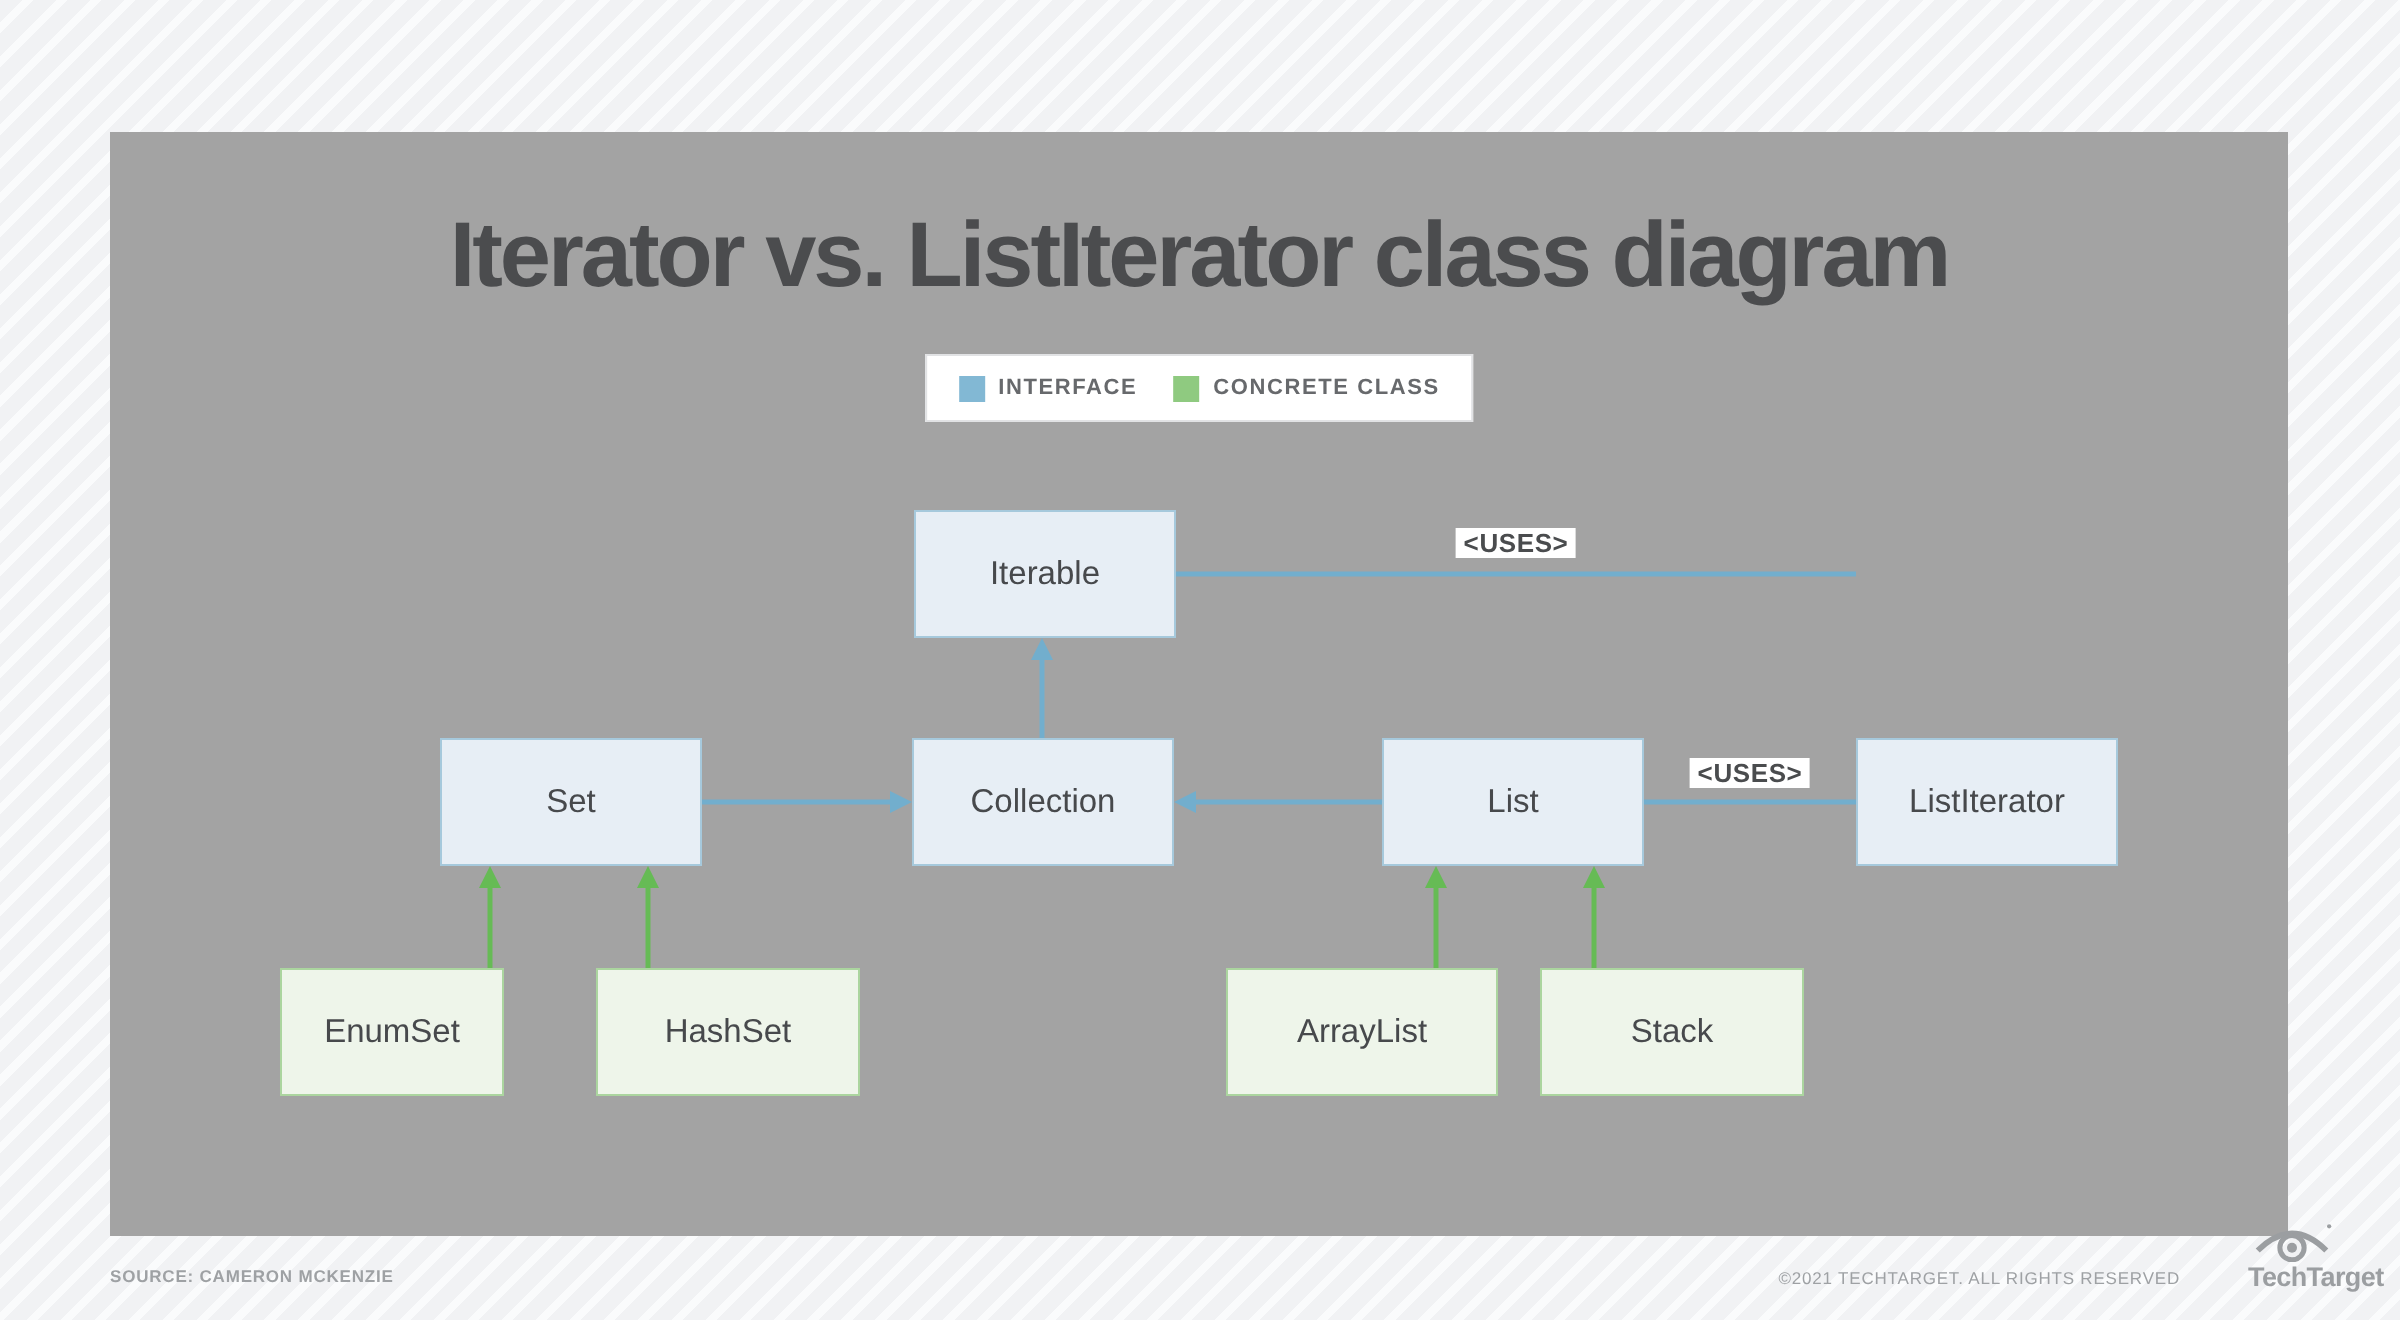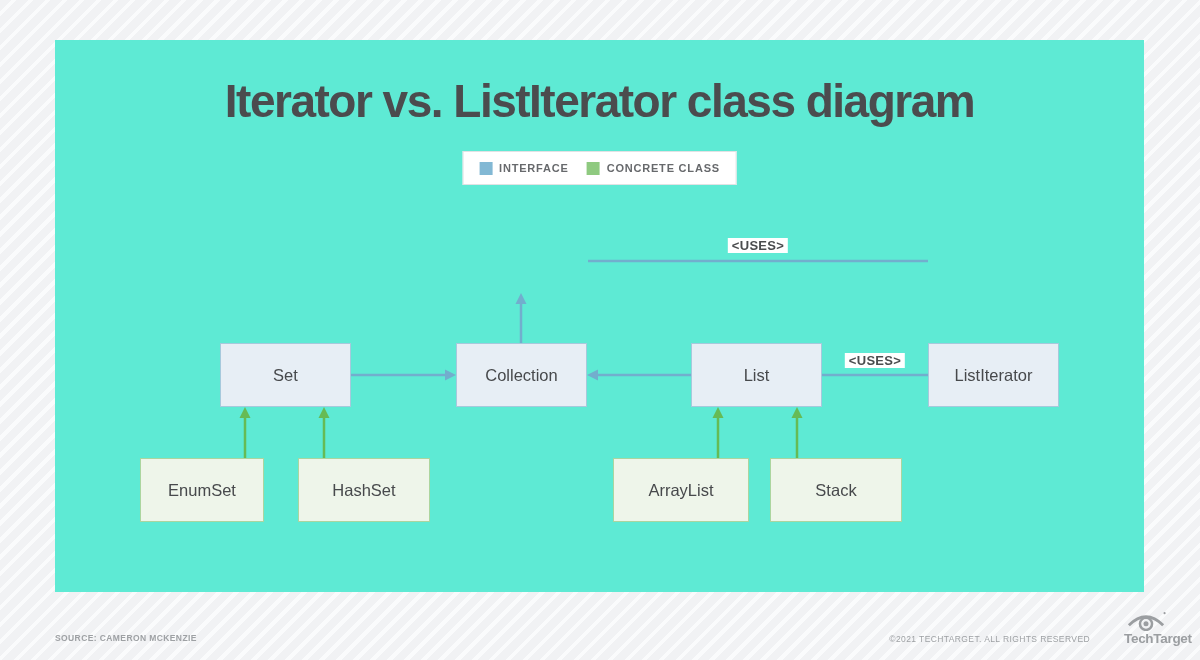--- a/index.html
+++ b/index.html
@@ -4,22 +4,22 @@
 <style>
   * { margin:0; padding:0; box-sizing:border-box; }
   html,body { width:1200px; height:660px; overflow:hidden;
     font-family:"Liberation Sans", sans-serif; }
   body {
     position:relative;
     background:repeating-linear-gradient(135deg,
       #f1f2f4 0px, #f1f2f4 8px, #fafbfc 8px, #fafbfc 12px);
   }
   .card {
-    position:absolute; left:55px; top:40px; width:1089px; height:552px;
-    background:#5eead4;
+    position:absolute; left:55px; top:66px; width:1089px; height:552px;
+    background:#a3a3a3;
   }
   .title {
     position:absolute; left:0; top:34px; width:100%;
     text-align:center; font-size:46px; font-weight:bold;
     letter-spacing:-1.5px; color:#4b4c4e;
   }
   .legend {
     position:absolute; left:50%; top:111px; transform:translateX(-50%);
     height:28px; display:flex; align-items:center; gap:18px;
     background:#ffffff; border:1px solid #e1e2e4; padding:16px 16px;
@@ -35,21 +35,21 @@
     font-size:16.5px; color:#47494c;
   }
   .node.interface { background:#e7eef5; border:1.5px solid #a6c9dc; }
   .node.concrete  { background:#eef5ea; border:1.5px solid #abd59f; }
   .pos-iterable     { left:402px; top:189px; }
   .pos-iterator     { left:873px; top:189px; }
   .pos-set          { left:165px; top:303px; }
   .pos-collection   { left:401px; top:303px; }
   .pos-list         { left:636px; top:303px; }
   .pos-listiterator { left:873px; top:303px; }
-  .pos-enumset      { left:85px;  top:418px; width:124px; }
+  .pos-enumset      { left:85px;  top:418px; width:112px; }
   .pos-hashset      { left:243px; top:418px; width:132px; }
   .pos-arraylist    { left:558px; top:418px; width:136px; }
   .pos-stack        { left:715px; top:418px; width:132px; }
   .edges { position:absolute; left:0; top:0; width:1089px; height:552px; }
   .uses-label {
     position:absolute; transform:translateX(-50%);
     font-size:13px; font-weight:bold; color:#4a4c4e; letter-spacing:0.3px;
     background:#ffffff; padding:0 4px;
   }
   .uses-1 { left:703px; top:198px; }
@@ -122,20 +122,21 @@
     </g>
     <g>
       <line x1="742" y1="418" x2="742" y2="377" stroke="#66bb55" stroke-width="2.5"></line>
       <polygon points="742,367 736.5,378 747.5,378" fill="#66bb55"></polygon>
     </g>
   </svg>
 
   <div class="uses-label uses-1">&lt;USES&gt;</div>
   <div class="uses-label uses-2">&lt;USES&gt;</div>
 
+  <div class="node interface pos-iterable">Iterable</div>
   <div class="node interface pos-set">Set</div>
   <div class="node interface pos-collection">Collection</div>
   <div class="node interface pos-list">List</div>
   <div class="node interface pos-listiterator">ListIterator</div>
   <div class="node concrete pos-enumset">EnumSet</div>
   <div class="node concrete pos-hashset">HashSet</div>
   <div class="node concrete pos-arraylist">ArrayList</div>
   <div class="node concrete pos-stack">Stack</div>
 </div>
 

